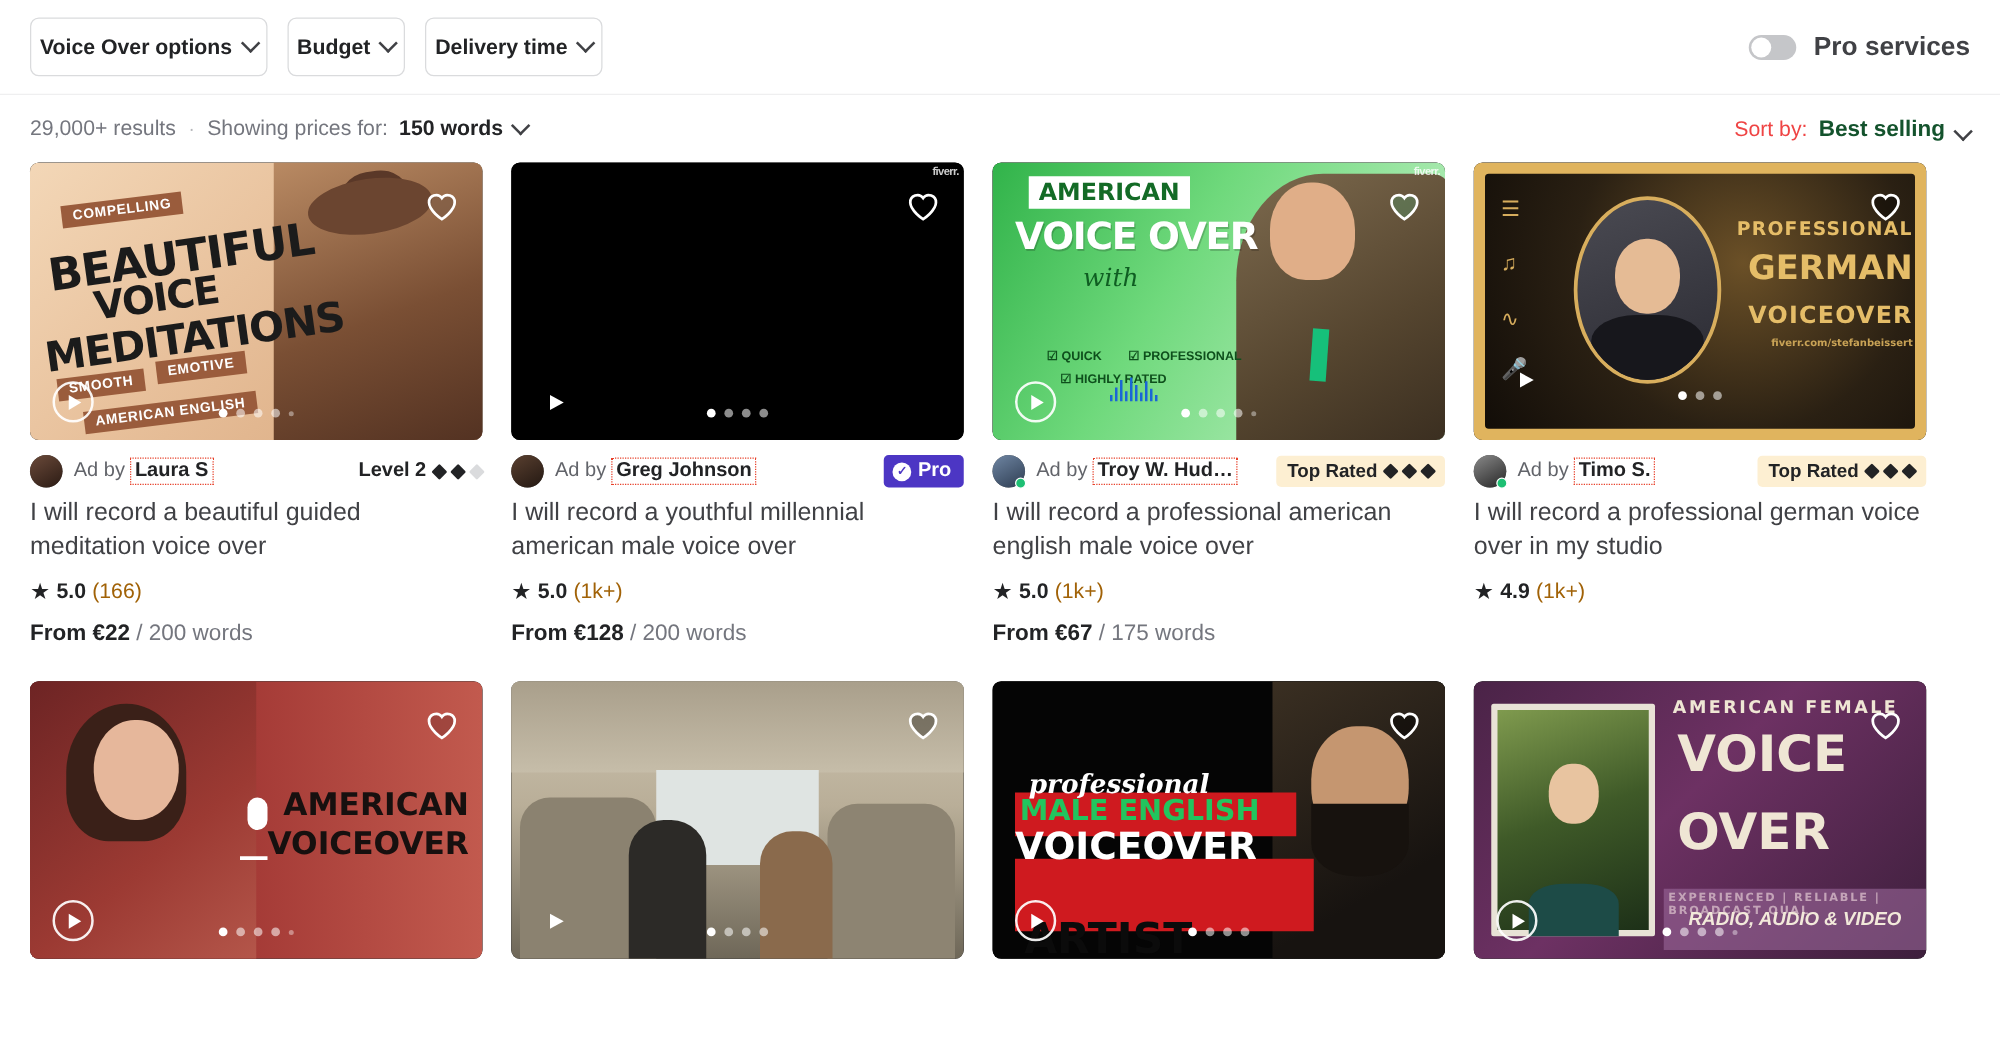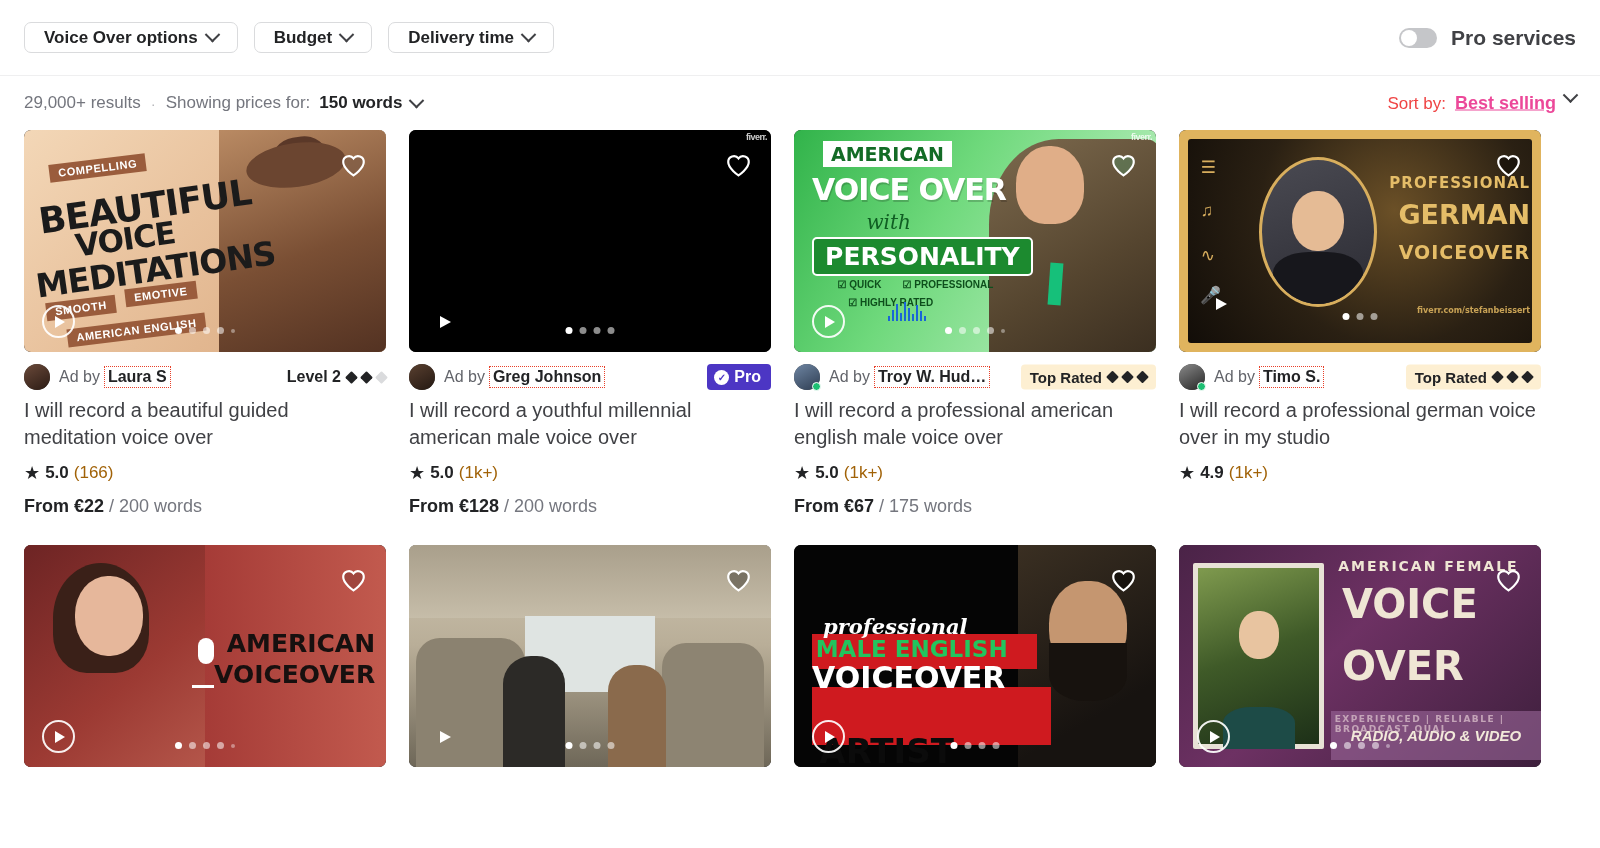--- a/index.html
+++ b/index.html
@@ -16,23 +16,23 @@
     position: relative;
     height: 76px;
     display: flex;
     align-items: center;
     padding: 0 24px;
     border-bottom: 1px solid #efeff0;
     background: #fff;
   }
   .filter-chips { display: flex; gap: 16px; align-items: center; }
   .chip {
-    height: 31px;
+    height: 47px;
     display: flex; align-items: center; gap: 9px;
-    padding: 0 19px;
+    padding: 0 7px;
     border: 1px solid #dadbdd;
     border-radius: 7px;
     background: #fff;
     font-size: 17px;
     font-weight: bold;
     color: #222325;
     white-space: nowrap;
     cursor: pointer;
   }
   .chev {
@@ -78,24 +78,23 @@
     font-size: 17px; font-weight: bold; color: #222325;
     cursor: pointer;
   }
   .sort-wrap {
     position: absolute; right: 24px; top: 50%;
     transform: translateY(-50%);
     display: flex; align-items: center; gap: 9px;
   }
   .sort-label { font-size: 17px; color: #ef4444; }
   .sort-value {
-    display: flex; align-items: flex-start; gap: 9px;
-    font-size: 18px; font-weight: bold; color: #ec4899;
+    display: flex; align-items: flex-end; gap: 9px;
+    font-size: 18px; font-weight: bold; color: #14532d;
     cursor: pointer;
-    text-decoration: underline;
   }
 
   
   .grid {
     padding: 0 24px;
     display: grid;
     grid-template-columns: repeat(4, 362px);
     column-gap: 23px;
     row-gap: 28px;
   }
@@ -506,21 +505,20 @@
 
   <div class="card">
     <div class="thumb">
       <div class="thumb-inner t3">
         <div class="man"></div>
           <div class="head"></div>
           <div class="tie"></div>
         <div class="amer">AMERICAN</div>
         <div class="vo">VOICE OVER</div>
         <div class="with">with</div>
-        <div class="pers">PERSONALITY</div>
         <div class="chk" style="left:12%;top:67%;">☑ <span>QUICK</span></div>
         <div class="chk" style="left:30%;top:67%;">☑ <span>PROFESSIONAL</span></div>
         <div class="chk" style="left:15%;top:75%;">☑ <span>HIGHLY RATED</span></div>
         <div class="wave">
           <i style="height:5px"></i>
             <i style="height:11px"></i>
             <i style="height:17px"></i>
             <i style="height:8px"></i>
             <i style="height:19px"></i>
             <i style="height:13px"></i>
@@ -581,21 +579,21 @@
             <span class="s"></span>
             <span class="f"></span>
           </div>
         <div class="ic" style="top:12%;">☰</div>
         <div class="ic" style="top:32%;">♫</div>
         <div class="ic" style="top:52%;">∿</div>
         <div class="ic" style="top:70%;">🎤</div>
         <div class="gt" style="top:20%;font-size:15px;letter-spacing:1px;">PROFESSIONAL</div>
         <div class="gt" style="top:31%;font-size:27px;">GERMAN</div>
         <div class="gt" style="top:50%;font-size:19px;letter-spacing:1px;">VOICEOVER</div>
-        <div class="gt" style="top:63%;font-size:8px;color:#c9a356;margin-top:36px;">fiverr.com/stefanbeissert</div>
+        <div class="gt" style="top:63%;font-size:8px;color:#c9a356;">fiverr.com/stefanbeissert</div>
       </div>
       <div class="heart">
         <svg viewBox="0 0 24 24">
             <path d="M12 21s-8.5-5.6-8.5-11A4.7 4.7 0 0 1 12 7a4.7 4.7 0 0 1 8.5 3c0 5.4-8.5 11-8.5 11z" fill="rgba(0,0,0,.4)" stroke="#fff" stroke-width="1.8"></path>
           </svg>
       </div>
       <div class="playbtn bare" style="left:24px;bottom:32px;"></div>
       <div class="dots" style="bottom:32px;">
         <i class="on"></i>
           <i></i>

